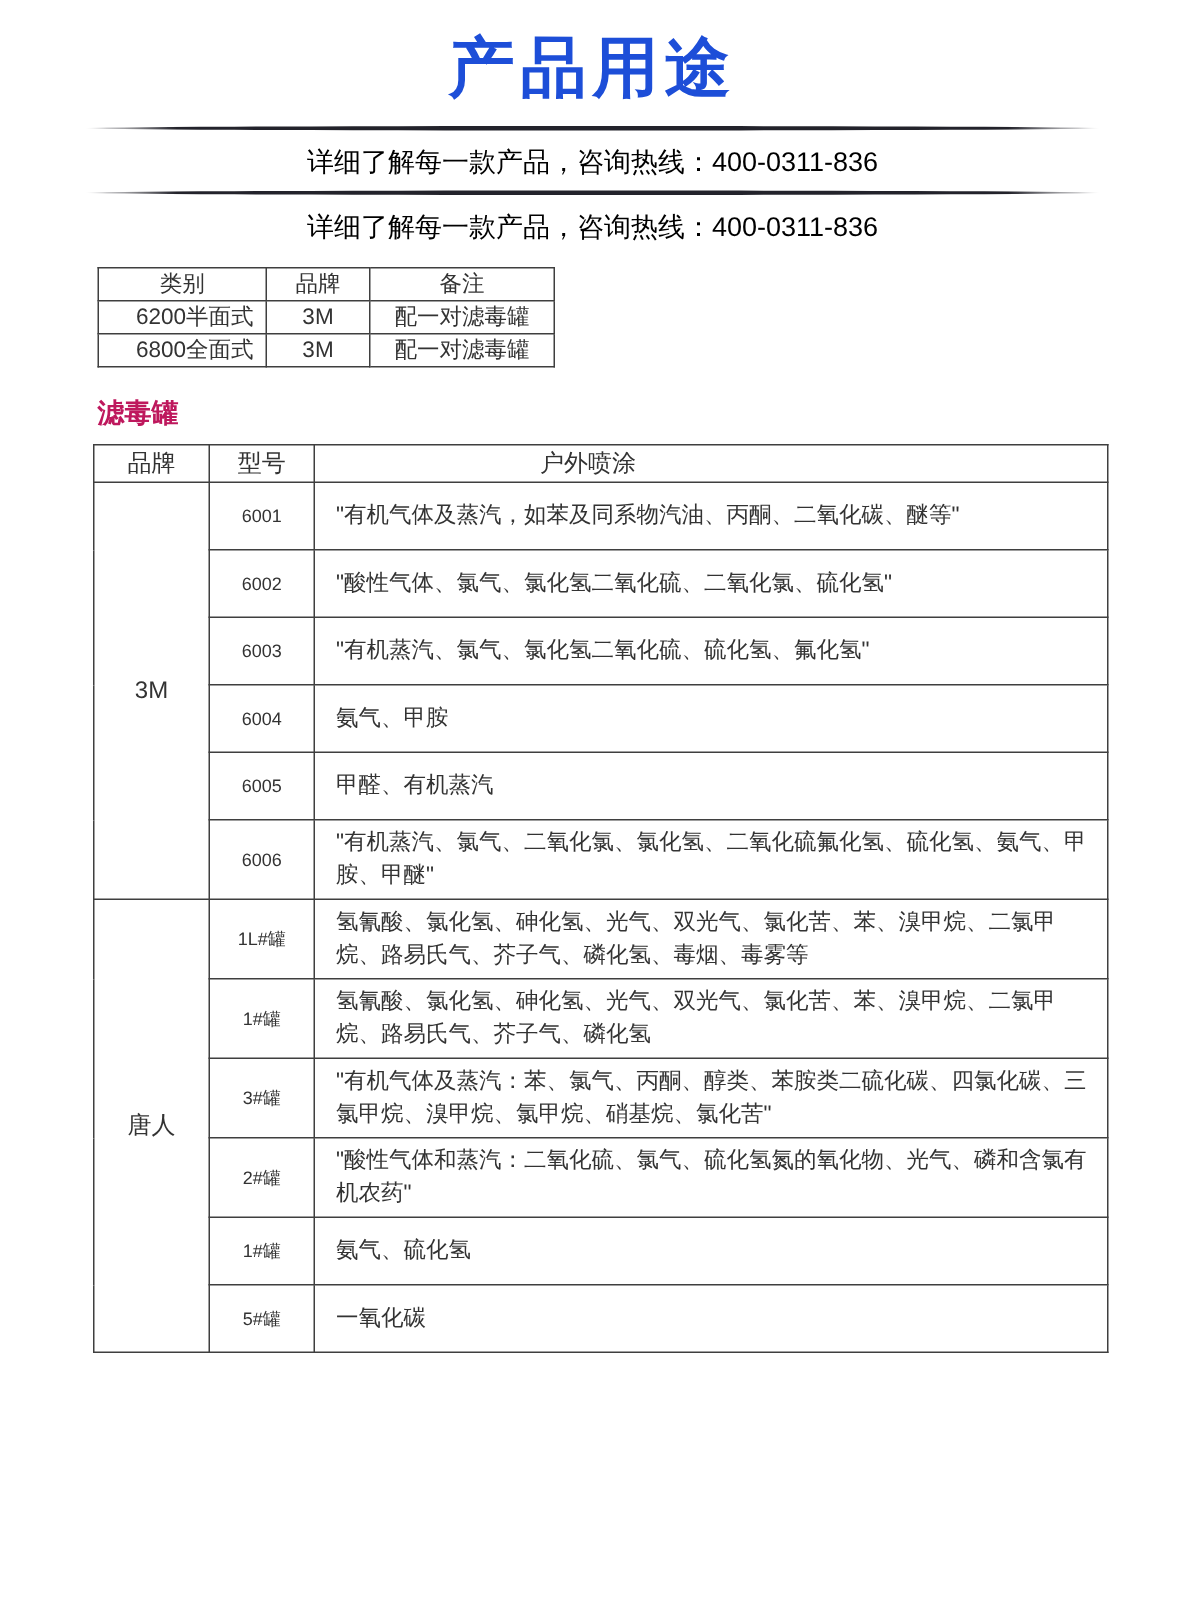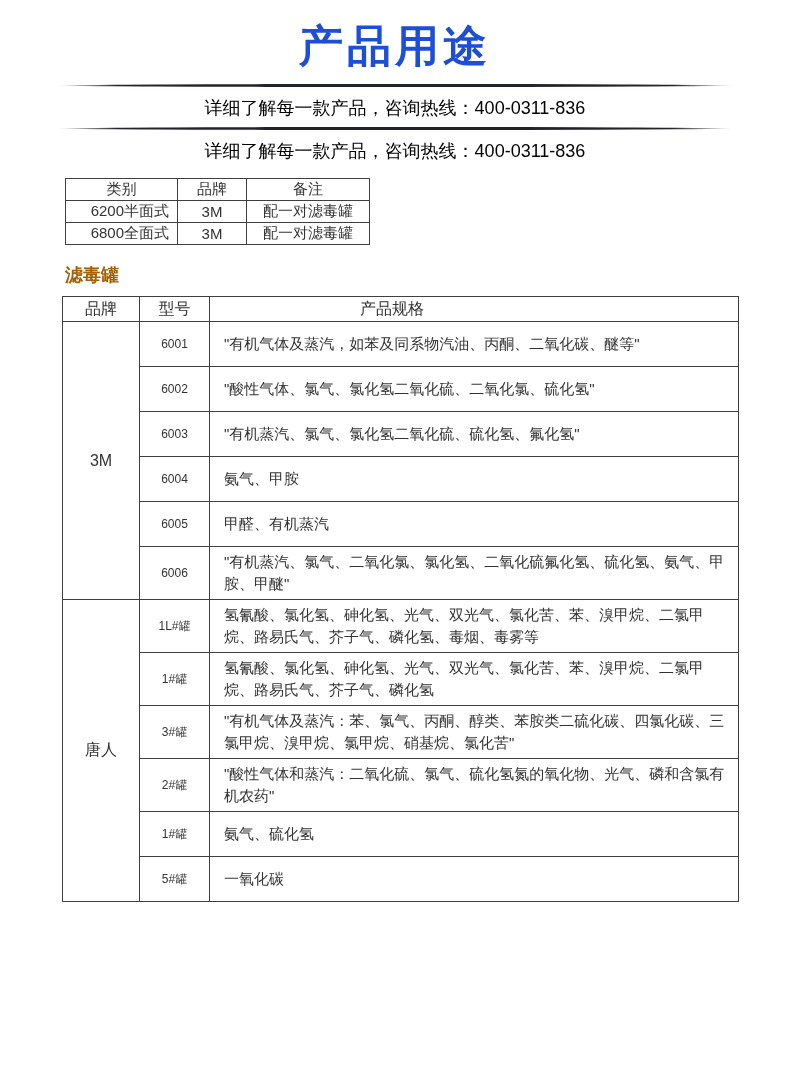--- a/index.html
+++ b/index.html
@@ -68,21 +68,21 @@
   }
   .respirator-table th { text-align: center; }
   .respirator-table td.col-category { width: 112px; text-align: right; }
   .respirator-table td.col-brand { width: 69px; text-align: center; }
   .respirator-table td.col-note { width: 123px; text-align: center; }
 
   .canister-heading {
     margin: 18px 0 0 65px;
     font-size: 18px;
     font-weight: bold;
-    color: #a16207;
+    color: #be185d;
   }
 
   
   .canister-table {
     margin: 9px 0 0 62px;
     width: 676px;
     table-layout: fixed;
     font-size: 15px;
     color: #333333;
   }
@@ -147,21 +147,21 @@
   <table class="canister-table">
     <colgroup>
         <col class="c-brand">
         <col class="c-model">
         <col class="c-gases">
       </colgroup>
     <thead>
       <tr>
         <th>品牌</th>
         <th>型号</th>
-        <th class="gases-header">产品规格</th>
+        <th class="gases-header">户外喷涂</th>
       </tr>
     </thead>
     <tbody>
       <tr>
         <td class="brand-cell" rowspan="6">3M</td>
         <td class="model-cell">6001</td>
         <td class="gases-cell">"有机气体及蒸汽，如苯及同系物汽油、丙酮、二氧化碳、醚等"</td>
       </tr>
       <tr>
         <td class="model-cell">6002</td>

